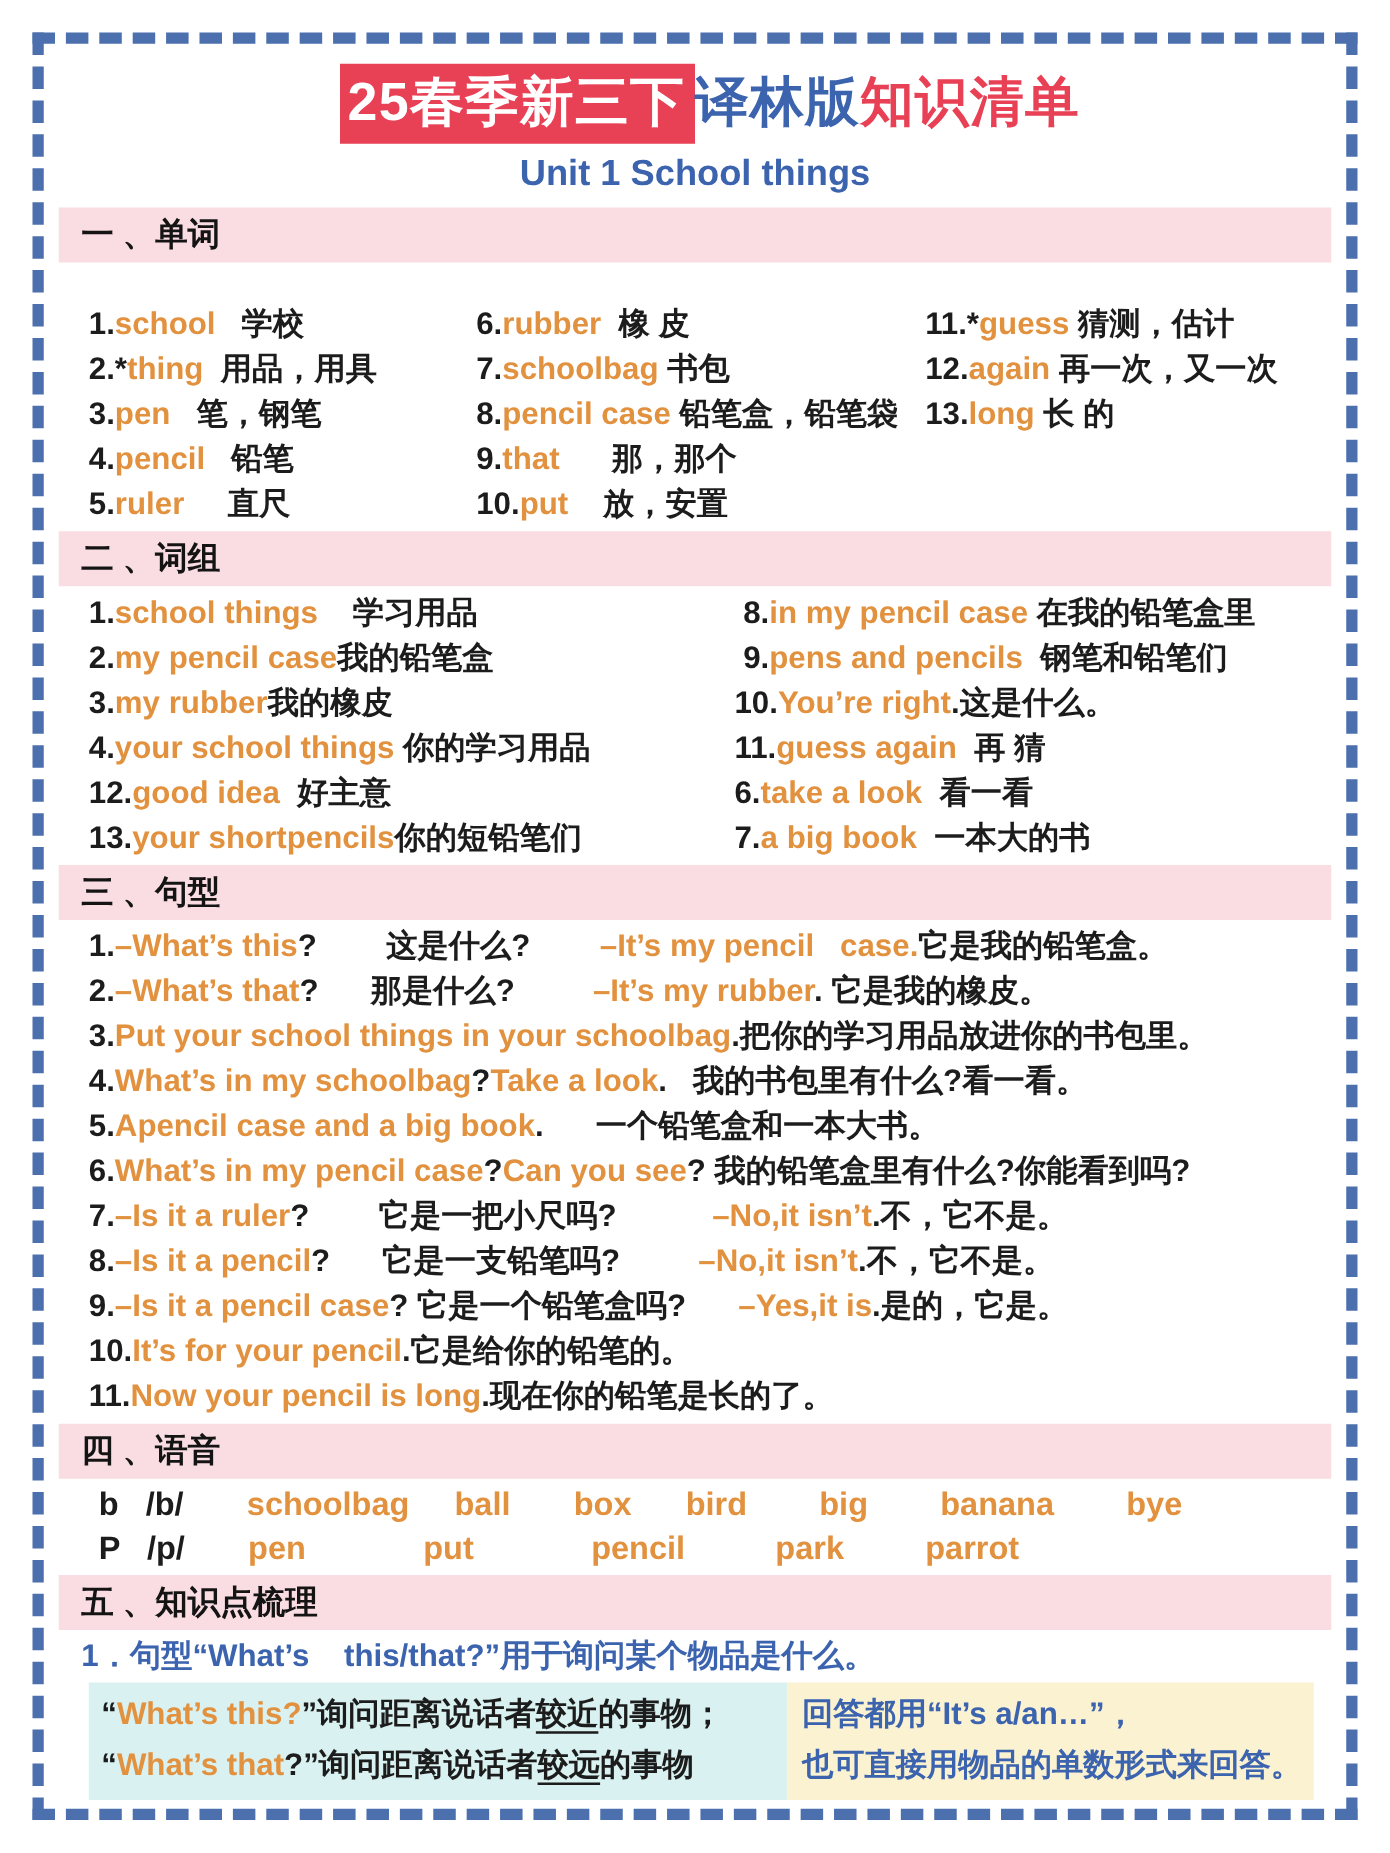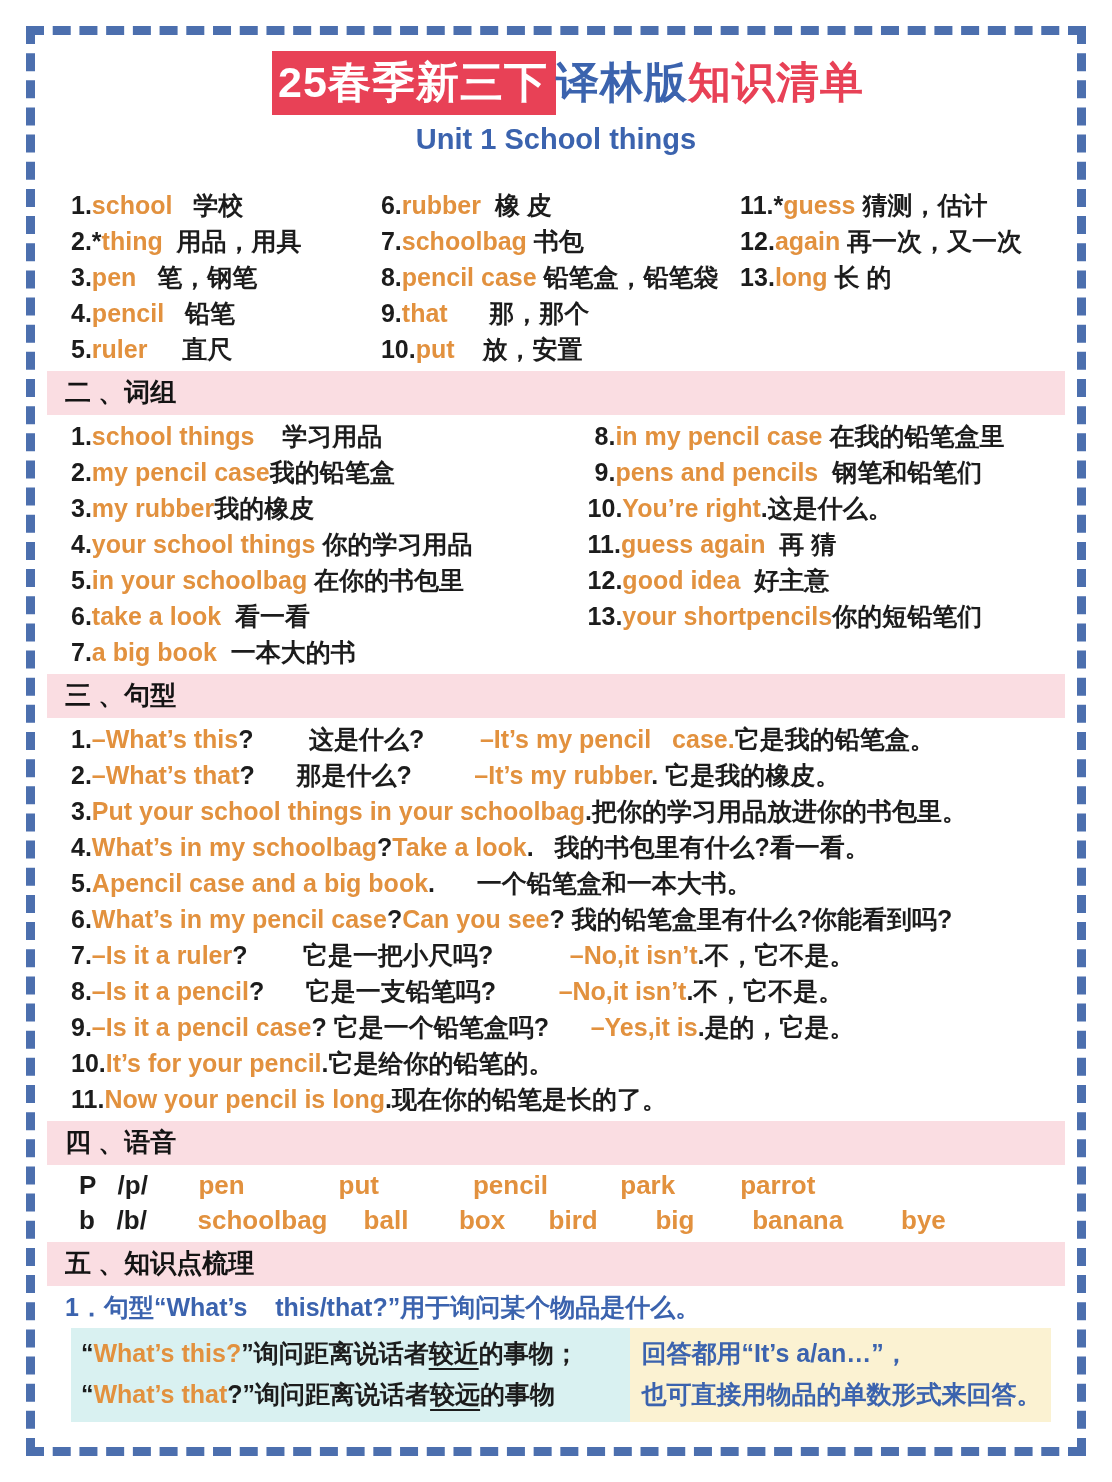--- a/index.html
+++ b/index.html
@@ -51,20 +51,21 @@
 </style>
 </head>
 <body>
 
 <div class="frame">
 
   <div class="title"><span class="badge">25春季新三下</span><span class="t-blue">译林版</span><span class="t-red">知识清单</span></div>
 
   <div class="subtitle">Unit 1 School things</div>
 
+  <div class="band">一 、单词</div>
   <div class="g3" id="words-grid">
       <div class="cell"><span class="sg-k">1.</span><span class="sg-e">school</span><span class="sg-k">   学校</span></div>
       <div class="cell"><span class="sg-k">6.</span><span class="sg-e">rubber</span><span class="sg-k">  橡 皮</span></div>
       <div class="cell"><span class="sg-k">11.*</span><span class="sg-e">guess</span><span class="sg-k"> 猜测，估计</span></div>
       <div class="cell"><span class="sg-k">2.*</span><span class="sg-e">thing</span><span class="sg-k">  用品，用具</span></div>
       <div class="cell"><span class="sg-k">7.</span><span class="sg-e">schoolbag</span><span class="sg-k"> 书包</span></div>
       <div class="cell"><span class="sg-k">12.</span><span class="sg-e">again</span><span class="sg-k"> 再一次，又一次</span></div>
       <div class="cell"><span class="sg-k">3.</span><span class="sg-e">pen</span><span class="sg-k">   笔，钢笔</span></div>
       <div class="cell"><span class="sg-k">8.</span><span class="sg-e">pencil case</span><span class="sg-k"> 铅笔盒，铅笔袋</span></div>
       <div class="cell"><span class="sg-k">13.</span><span class="sg-e">long</span><span class="sg-k"> 长 的</span></div>
@@ -79,21 +80,20 @@
   <div class="band">二 、词组</div>
   <div class="g2" id="phrases-grid">
       <div class="cell"><span class="sg-k">1.</span><span class="sg-e">school things</span><span class="sg-k">    学习用品</span></div>
       <div class="cell"><span class="sg-k"> 8.</span><span class="sg-e">in my pencil case</span><span class="sg-k"> 在我的铅笔盒里</span></div>
       <div class="cell"><span class="sg-k">2.</span><span class="sg-e">my pencil case</span><span class="sg-k">我的铅笔盒</span></div>
       <div class="cell"><span class="sg-k"> 9.</span><span class="sg-e">pens and pencils</span><span class="sg-k">  钢笔和铅笔们</span></div>
       <div class="cell"><span class="sg-k">3.</span><span class="sg-e">my rubber</span><span class="sg-k">我的橡皮</span></div>
       <div class="cell"><span class="sg-k">10.</span><span class="sg-e">You’re right</span><span class="sg-k">.这是什么。</span></div>
       <div class="cell"><span class="sg-k">4.</span><span class="sg-e">your school things</span><span class="sg-k"> 你的学习用品</span></div>
       <div class="cell"><span class="sg-k">11.</span><span class="sg-e">guess again</span><span class="sg-k">  再 猜</span></div>
-      <div class="cell"><span class="sg-k">5.</span><span class="sg-e">in your schoolbag</span><span class="sg-k"> 在你的书包里</span></div>
       <div class="cell"><span class="sg-k">12.</span><span class="sg-e">good idea</span><span class="sg-k">  好主意</span></div>
       <div class="cell"><span class="sg-k">6.</span><span class="sg-e">take a look</span><span class="sg-k">  看一看</span></div>
       <div class="cell"><span class="sg-k">13.</span><span class="sg-e">your shortpencils</span><span class="sg-k">你的短铅笔们</span></div>
       <div class="cell"><span class="sg-k">7.</span><span class="sg-e">a big book</span><span class="sg-k">  一本大的书</span></div>
       <div class="cell"></div>
     </div>
 
   <div class="band">三 、句型</div>
   <div id="sentences-list">
       <div class="sline"><span class="sg-k">1.</span><span class="sg-e">–What’s this</span><span class="sg-k">?</span><span class="sg-k">        这是什么?</span><span class="sg-k">        </span><span class="sg-e">–It’s my pencil   case.</span><span class="sg-k">它是我的铅笔盒。</span></div>
@@ -104,22 +104,22 @@
       <div class="sline"><span class="sg-k">6.</span><span class="sg-e">What’s in my pencil case</span><span class="sg-k">?</span><span class="sg-e">Can you see</span><span class="sg-k">? 我的铅笔盒里有什么?你能看到吗?</span></div>
       <div class="sline"><span class="sg-k">7.</span><span class="sg-e">–Is it a ruler</span><span class="sg-k">?</span><span class="sg-k">        它是一把小尺吗?</span><span class="sg-k">           </span><span class="sg-e">–No,it isn’t</span><span class="sg-k">.不，它不是。</span></div>
       <div class="sline"><span class="sg-k">8.</span><span class="sg-e">–Is it a pencil</span><span class="sg-k">?</span><span class="sg-k">      它是一支铅笔吗?</span><span class="sg-k">         </span><span class="sg-e">–No,it isn’t</span><span class="sg-k">.不，它不是。</span></div>
       <div class="sline"><span class="sg-k">9.</span><span class="sg-e">–Is it a pencil case</span><span class="sg-k">? 它是一个铅笔盒吗?</span><span class="sg-k">      </span><span class="sg-e">–Yes,it is</span><span class="sg-k">.是的，它是。</span></div>
       <div class="sline"><span class="sg-k">10.</span><span class="sg-e">It’s for your pencil</span><span class="sg-k">.它是给你的铅笔的。</span></div>
       <div class="sline"><span class="sg-k">11.</span><span class="sg-e">Now your pencil is long</span><span class="sg-k">.现在你的铅笔是长的了。</span></div>
     </div>
 
   <div class="band">四 、语音</div>
   <div id="phonics-list">
+      <div class="sline phline"><span class="sg-kb">b</span><span class="sg-kb">   /b/</span><span class="sg-k">       </span><span class="sg-e">schoolbag     ball       box      bird        big        banana        bye</span></div>
       <div class="sline phline"><span class="sg-kb">P</span><span class="sg-kb">   /p/</span><span class="sg-k">       </span><span class="sg-e">pen             put             pencil          park         parrot</span></div>
-      <div class="sline phline"><span class="sg-kb">b</span><span class="sg-kb">   /b/</span><span class="sg-k">       </span><span class="sg-e">schoolbag     ball       box      bird        big        banana        bye</span></div>
     </div>
 
   <div class="band">五 、知识点梳理</div>
   <div class="k-intro" id="k-intro"><span class="sg-b">1．句型“What’s    this/that?”用于询问某个物品是什么。</span></div>
   <div class="k-boxes">
     <div class="k-left" id="k-left">
         <div class="kline"><span class="sg-k">“</span><span class="sg-e">What’s this?</span><span class="sg-k">”询问距离说话者</span><span class="sg-ku">较近</span><span class="sg-k">的事物；</span></div>
         <div class="kline"><span class="sg-k">“</span><span class="sg-e">What’s that</span><span class="sg-k">?”询问距离说话者</span><span class="sg-ku">较远</span><span class="sg-k">的事物</span></div>
       </div>
     <div class="k-right" id="k-right">

